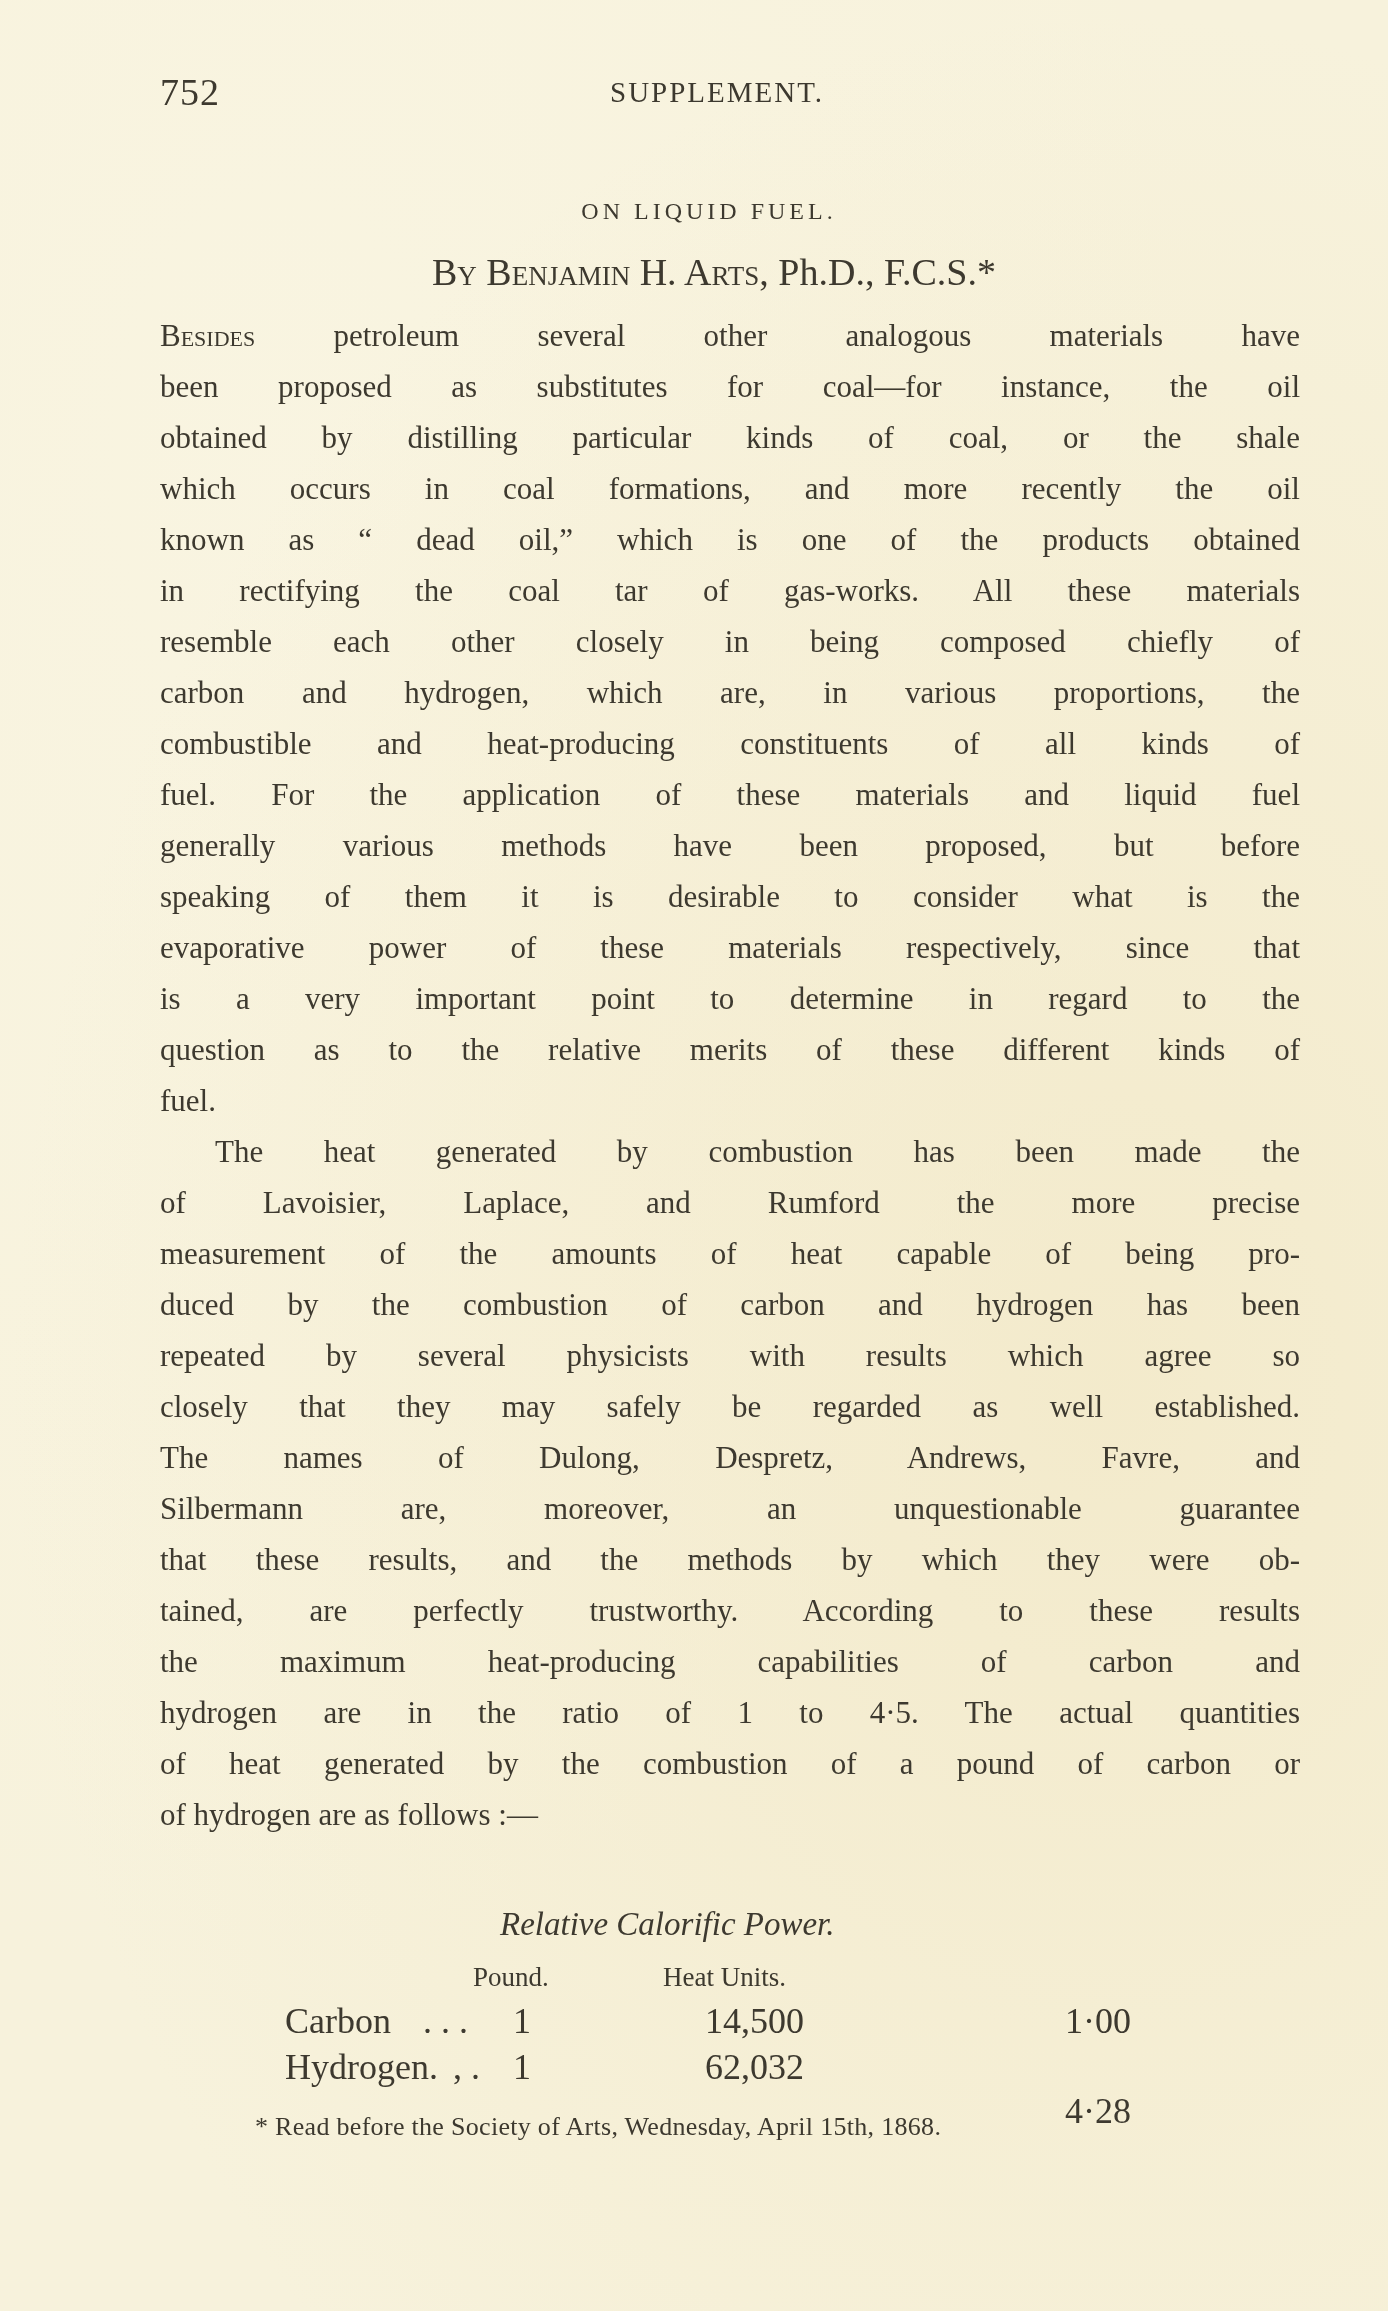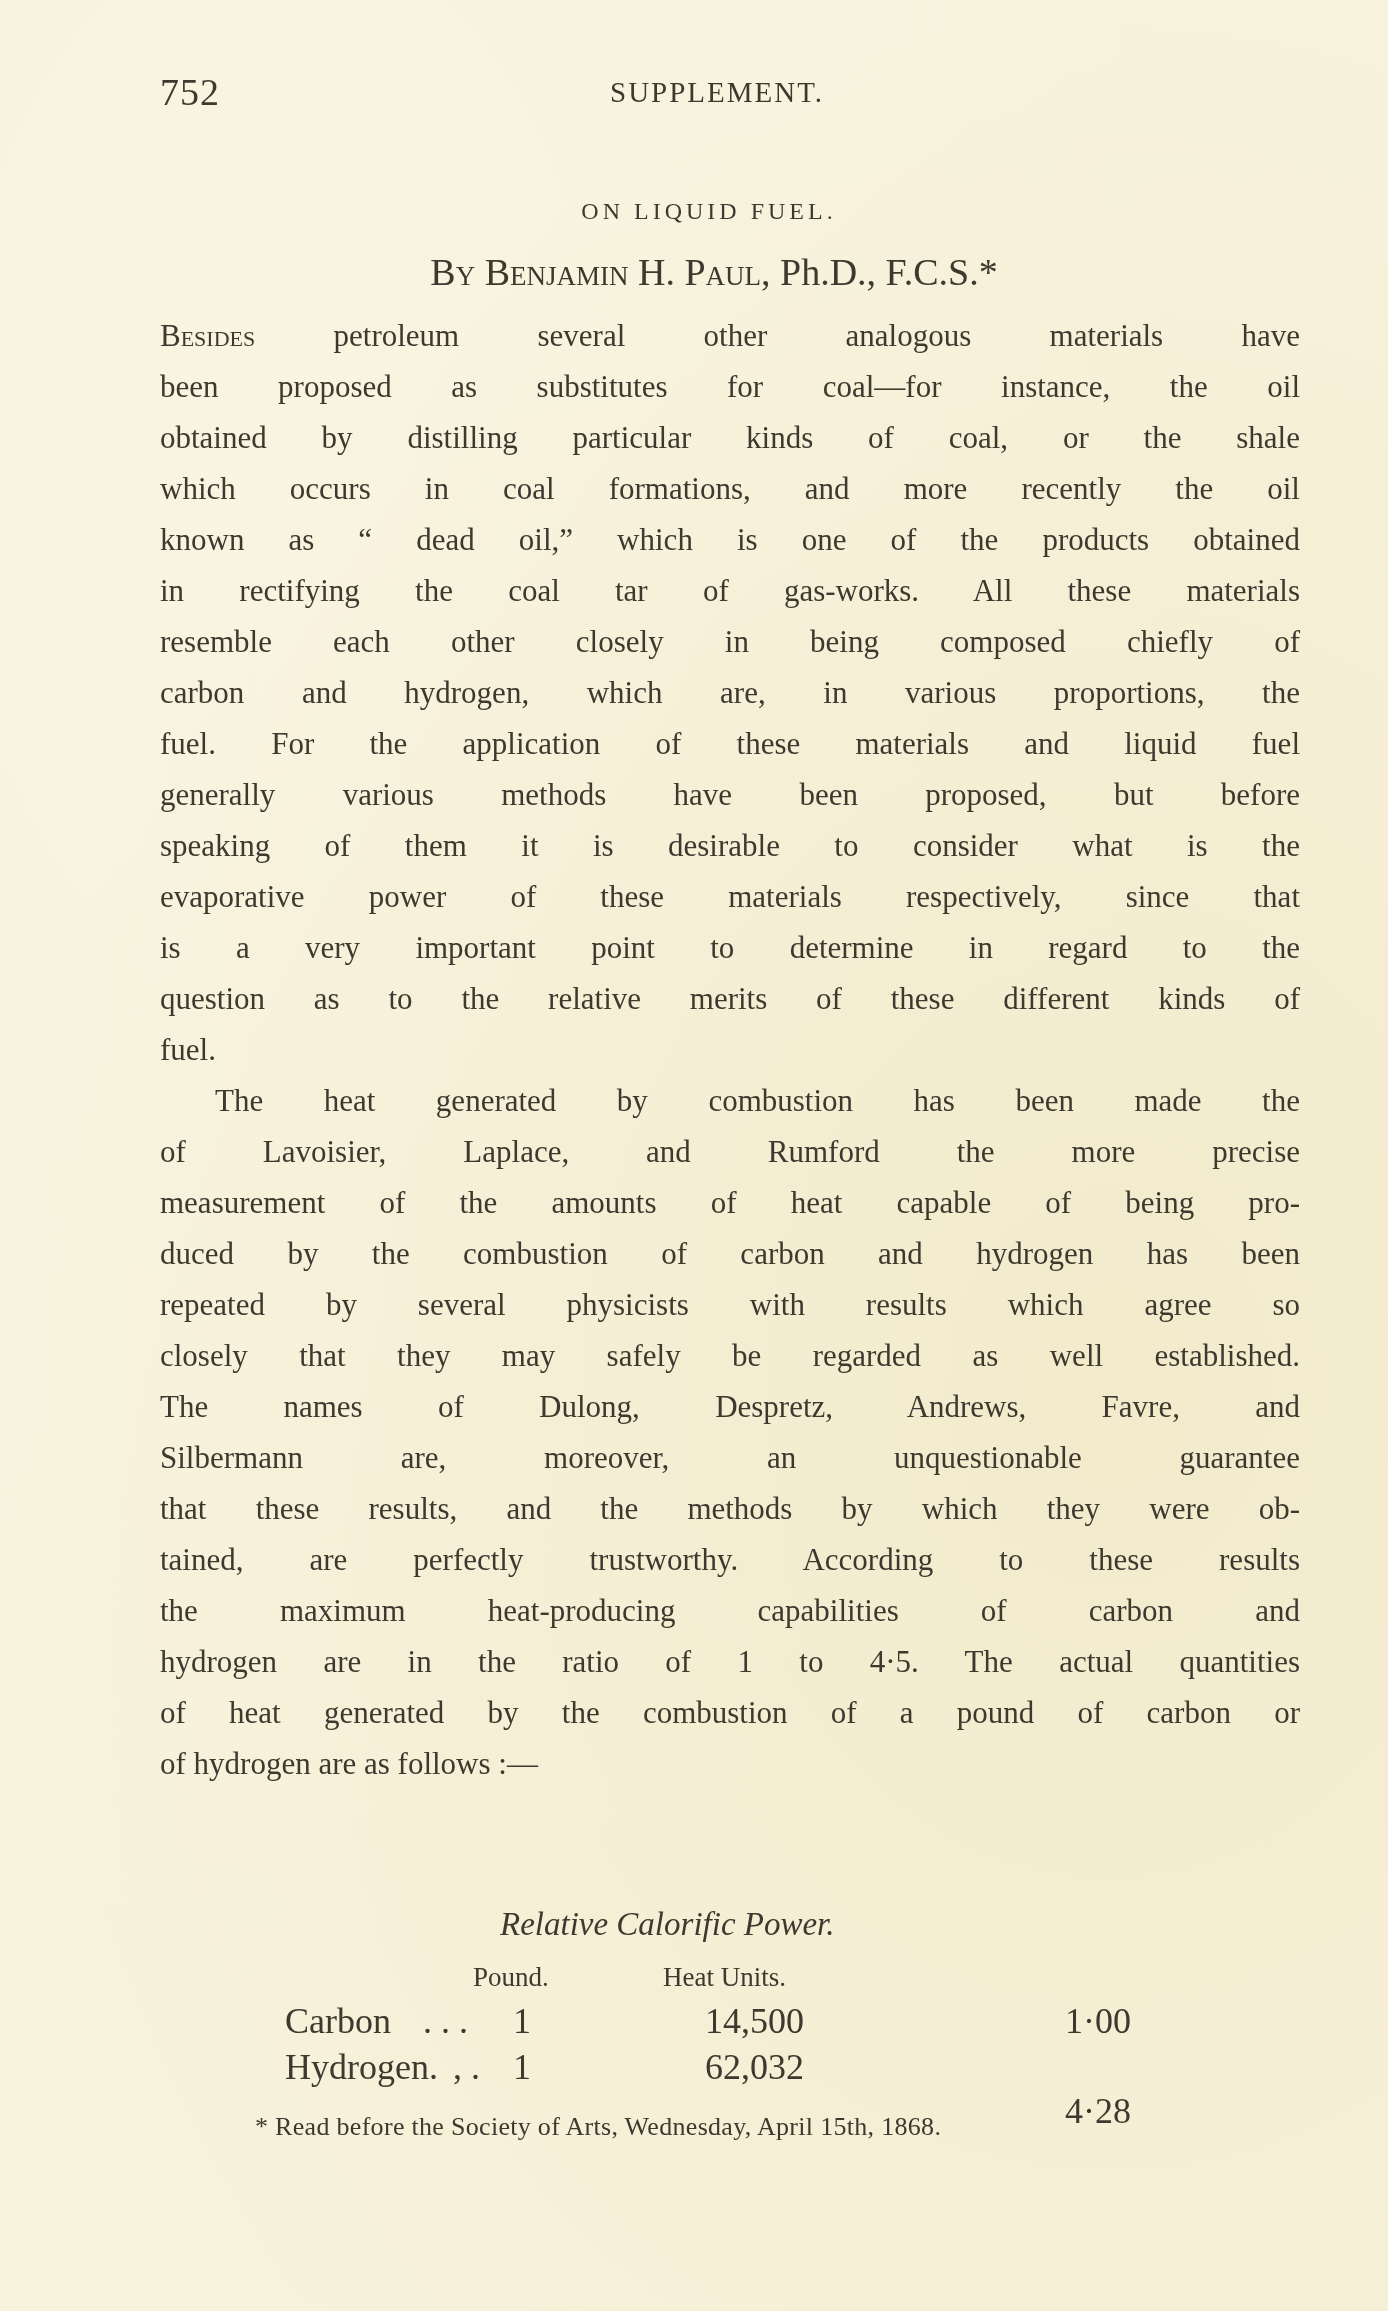--- a/index.html
+++ b/index.html
@@ -54,33 +54,34 @@
 
   <div class="running-head">
     <span class="page-number">752</span>
     <span class="running-title">SUPPLEMENT.</span>
   </div>
 
   <div class="article-title">ON LIQUID FUEL.</div>
 
   <div class="byline">
     <span class="sc">By</span>
-    <span class="sc">Benjamin H. Paul</span><span>, Ph.D., F.C.S.*</span>
+    <span class="sc">Benjamin H. Arts</span><span>, Ph.D., F.C.S.*</span>
   </div>
 
   <div class="body-text">
 
     <div class="line"><span class="dropcap">Besides</span><span> petroleum several other analogous materials have</span></div>
     <div class="line">been proposed as substitutes for coal—for instance, the oil</div>
     <div class="line">obtained by distilling particular kinds of coal, or the shale</div>
     <div class="line">which occurs in coal formations, and more recently the oil</div>
     <div class="line">known as “ dead oil,” which is one of the products obtained</div>
     <div class="line">in rectifying the coal tar of gas-works. All these materials</div>
     <div class="line">resemble each other closely in being composed chiefly of</div>
     <div class="line">carbon and hydrogen, which are, in various proportions, the</div>
+    <div class="line">combustible and heat-producing constituents of all kinds of</div>
     <div class="line">fuel. For the application of these materials and liquid fuel</div>
     <div class="line">generally various methods have been proposed, but before</div>
     <div class="line">speaking of them it is desirable to consider what is the</div>
     <div class="line">evaporative power of these materials respectively, since that</div>
     <div class="line">is a very important point to determine in regard to the</div>
     <div class="line">question as to the relative merits of these different kinds of</div>
     <div class="line last">fuel.</div>
 
     <div class="line indent">The heat generated by combustion has been made the</div>
     <div class="line">of Lavoisier, Laplace, and Rumford the more precise</div>

